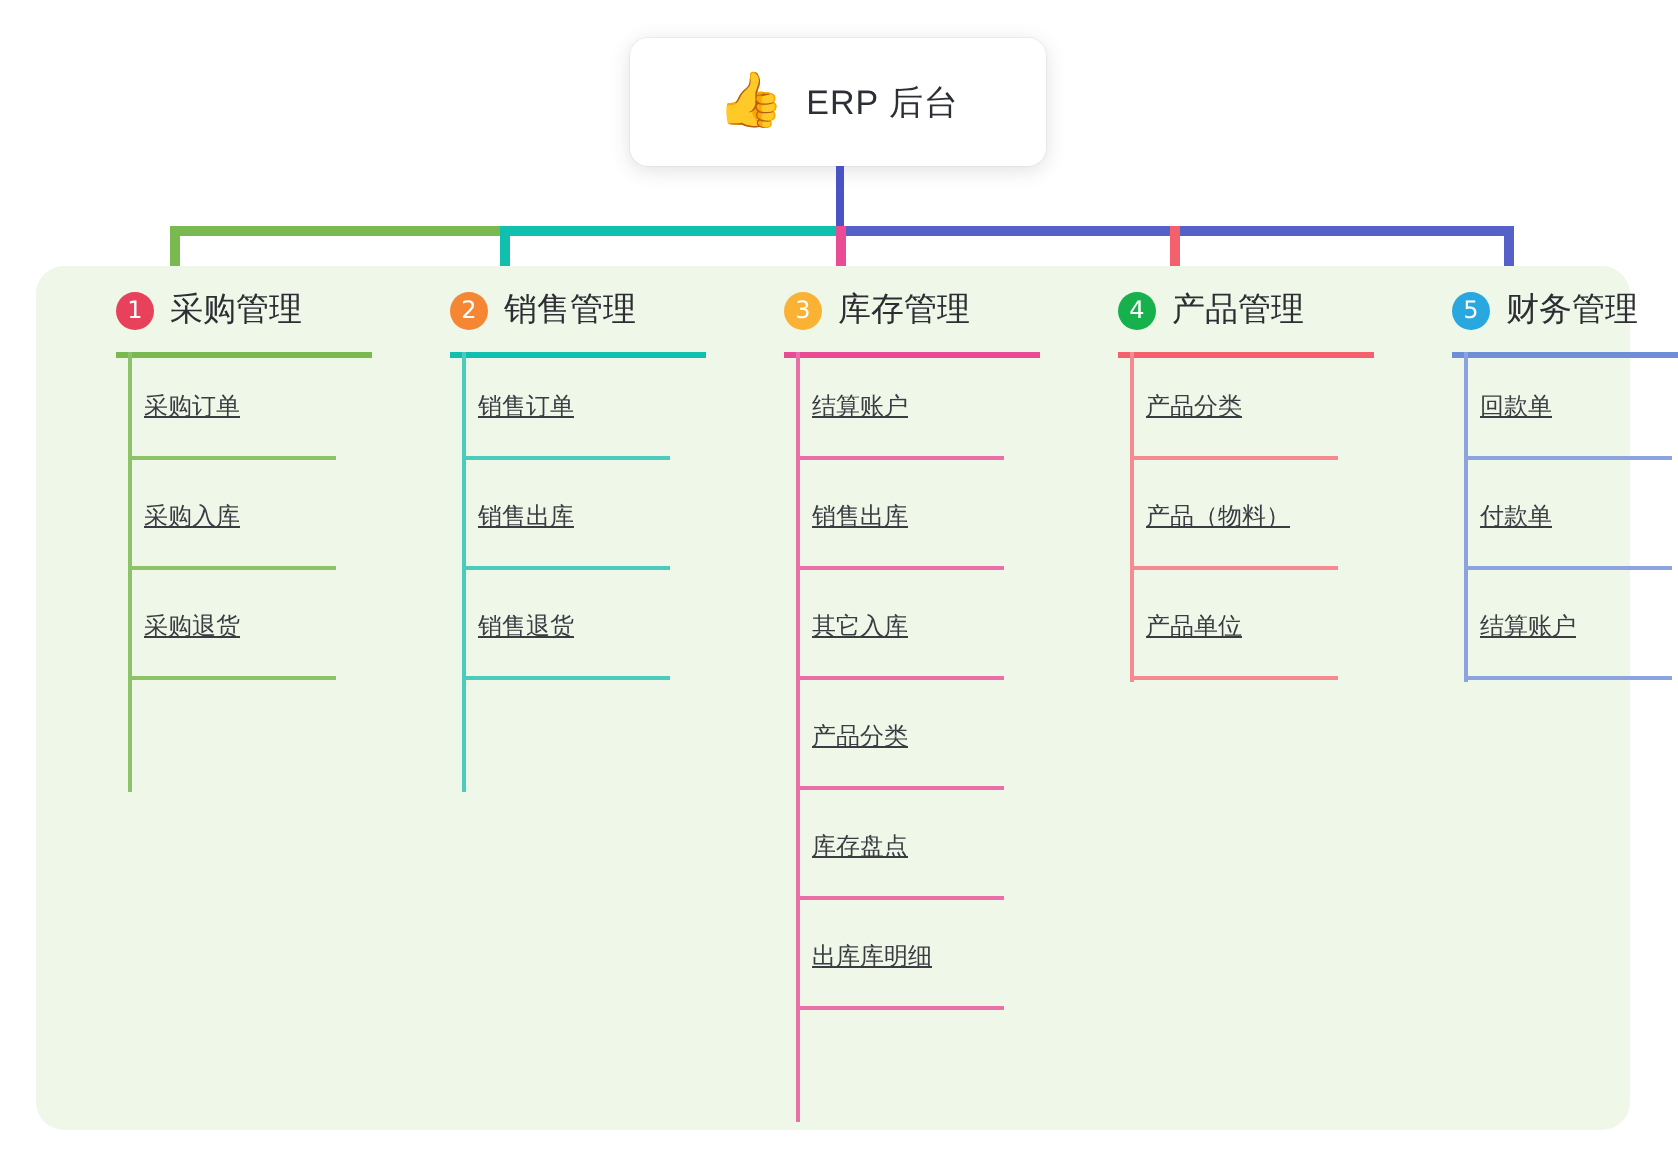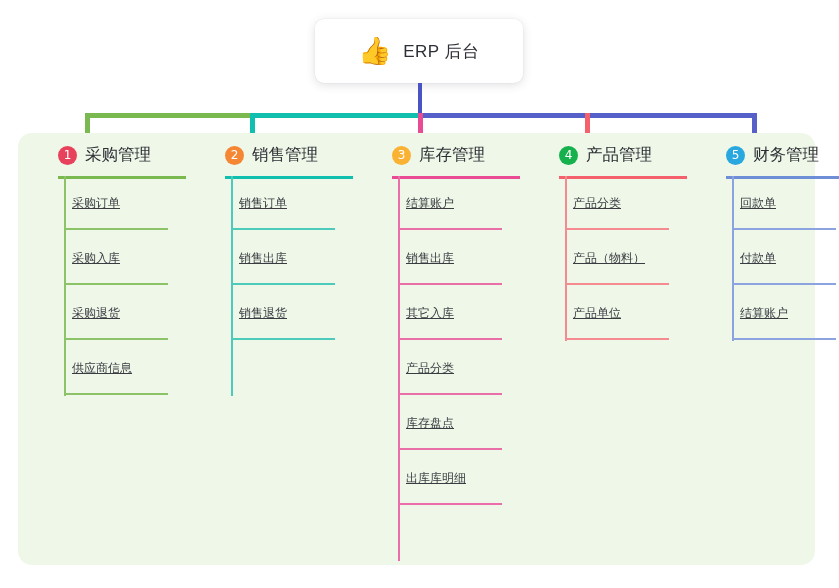--- a/index.html
+++ b/index.html
@@ -149,24 +149,20 @@
             <div class="item-rule" style="background: rgb(140, 194, 104);"></div>
           </div>
           <div class="item">
             <span class="item-label">采购入库</span>
             <div class="item-rule" style="background: rgb(140, 194, 104);"></div>
           </div>
           <div class="item">
             <span class="item-label">采购退货</span>
             <div class="item-rule" style="background: rgb(140, 194, 104);"></div>
           </div>
-          <div class="item">
-            <span class="item-label">供应商信息</span>
-            <div class="item-rule" style="background: rgb(140, 194, 104);"></div>
-          </div>
         </div>
     </div>
 
     <div class="col" id="col-2">
       <div class="col-head">
         <span class="badge" style="background: rgb(245, 134, 52);">2</span>
         <span class="col-title">销售管理</span>
       </div>
       <div class="head-rule" style="background: rgb(16, 191, 174);"></div>
       <div class="spine" style="background: rgb(76, 203, 189); height: 220px;"></div>

